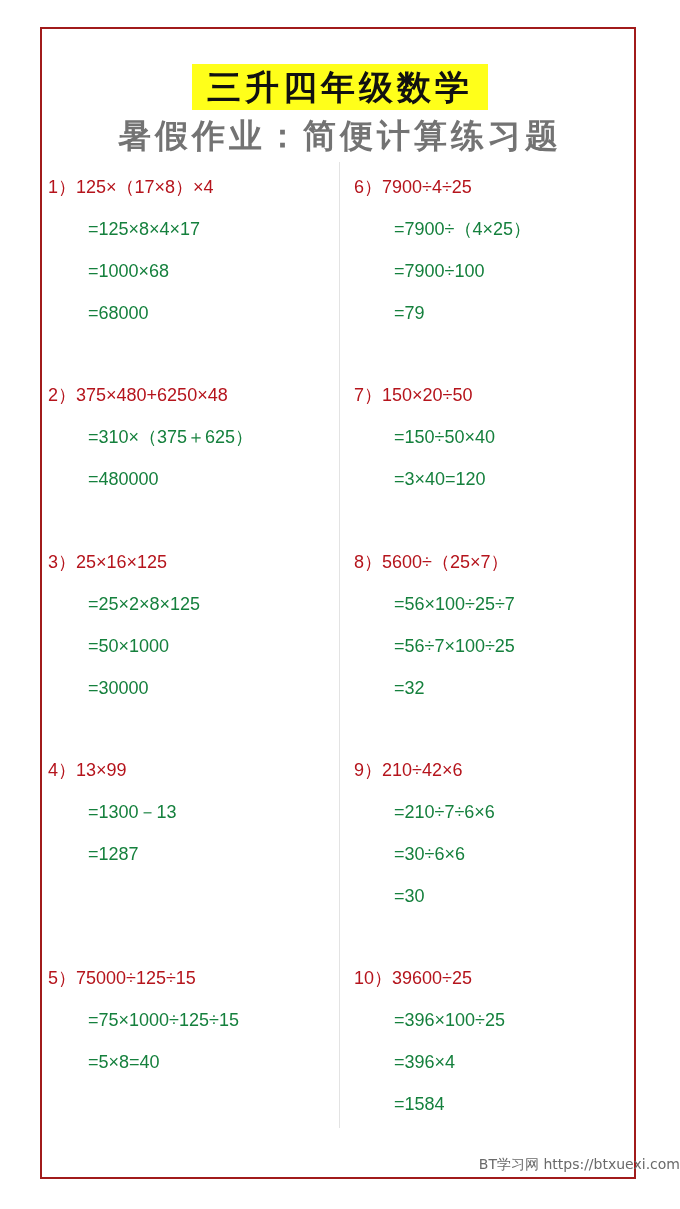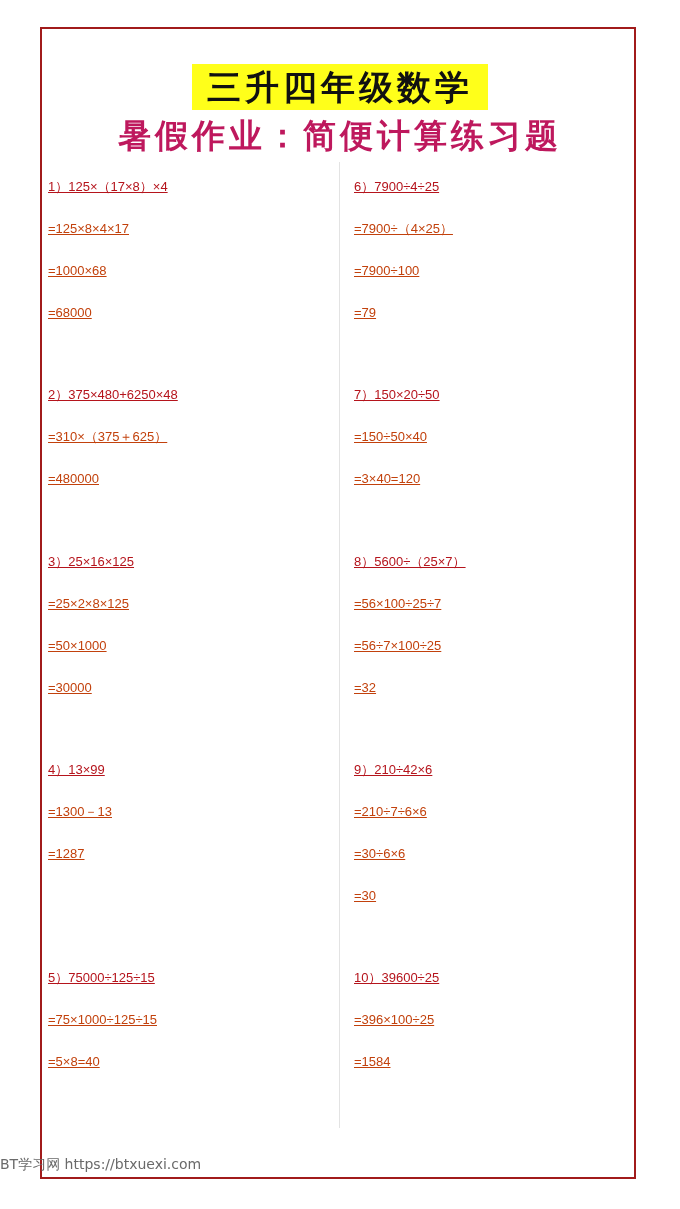--- a/index.html
+++ b/index.html
@@ -40,21 +40,21 @@
       padding: 0 15px;
       letter-spacing: 4px;
       font-weight: bold;
     }
     .title-sub {
       position: absolute;
       top: 114px;
       left: 0;
       width: 680px;
       text-align: center;
-      color: #be185d;
+      color: #737373;
       font-family: "DejaVu Serif", serif;
       font-size: 33px;
       line-height: 44px;
       letter-spacing: 4px;
       font-weight: bold;
     }
     .divider {
       position: absolute;
       left: 339px;
       top: 162px;
@@ -70,37 +70,37 @@
     .col-left { left: 48px; }
     .col-right { left: 354px; }
     .problem {
       position: absolute;
       left: 0;
       width: 280px;
     }
     .line {
       height: 42px;
       line-height: 34px;
-      font-size: 13px;
+      font-size: 18px;
       white-space: nowrap;
       font-family: "Liberation Sans", sans-serif;
-      text-decoration: underline;
     }
     .q-line {
       color: #b5141c;
     }
     .a-line {
-      color: #c2410c;
+      color: #15803d;
+      margin-left: 40px;
     }
     .footer {
       position: absolute;
       top: 1156px;
       left: 0;
       width: 680px;
-      text-align: left;
+      text-align: right;
       font-size: 14px;
       color: #6a6a6a;
       font-family: "DejaVu Sans", sans-serif;
     }
   </style>
 </head>
 <body>
 
 <div class="page-frame"></div>
 
@@ -161,17 +161,18 @@
   </div>
   <div class="problem" style="top:583px">
     <div class="line q-line">9）210÷42×6</div>
     <div class="line a-line">=210÷7÷6×6</div>
     <div class="line a-line">=30÷6×6</div>
     <div class="line a-line">=30</div>
   </div>
   <div class="problem" style="top:791px">
     <div class="line q-line">10）39600÷25</div>
     <div class="line a-line">=396×100÷25</div>
+    <div class="line a-line">=396×4</div>
     <div class="line a-line">=1584</div>
   </div>
 </div>
 
 <div class="footer">BT学习网 https://btxuexi.com</div>
 
 </body></html>

